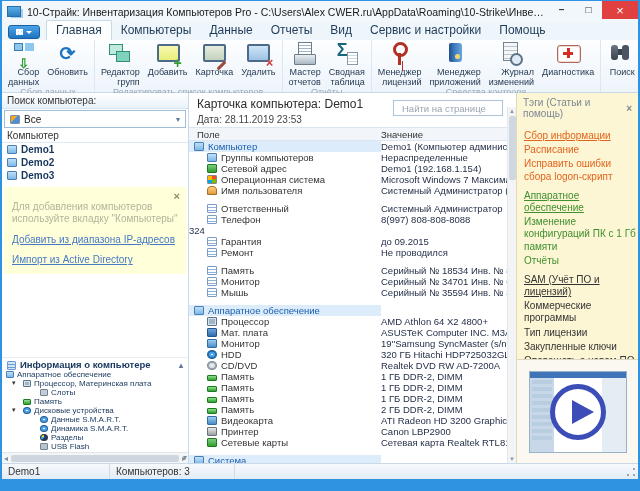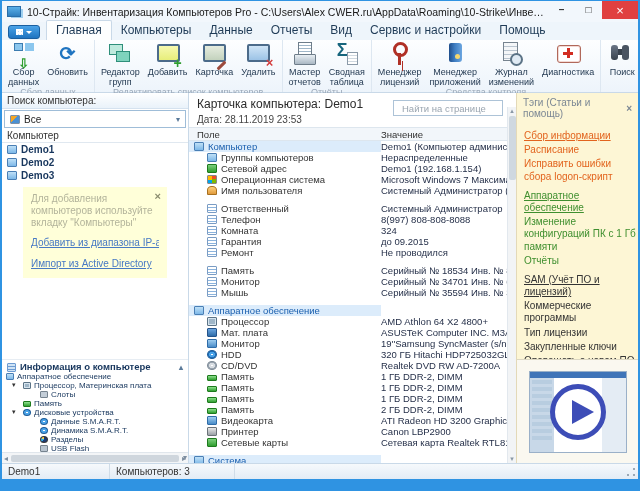--- a/index.html
+++ b/index.html
@@ -25,21 +25,21 @@
   .appbtn .grid{width:7px;height:6px;background:repeating-linear-gradient(90deg,#fff 0 2px,transparent 2px 3px),repeating-linear-gradient(#fff 0 2px,transparent 2px 3px);background-color:#bcd9f2;}
   .appbtn .car{width:0;height:0;border-left:3px solid transparent;border-right:3px solid transparent;border-top:3px solid #fff;}
   .tabs{display:flex;height:100%;align-items:flex-end;}
   .tab{padding:2px 9px 3px;font-size:12px;color:#1f3b57;white-space:nowrap;}
   .tab.active{background:#fdfefe;border:1px solid #c9d9e8;border-bottom:none;border-radius:2px 2px 0 0;}
 
   
   .ribbon{height:53px;flex:none;display:flex;background:linear-gradient(#fdfeff,#edf4fb);border-bottom:1px solid #c9d9e8;}
   .rgroup{display:flex;flex-direction:column;border-right:1px solid #dde7f1;flex:none;}
   .rbtns{flex:1;display:flex;align-items:flex-start;padding:1px 2px 0;}
-  .rbtn{display:flex;flex-direction:column;align-items:center;padding:0 4px;text-align:center;}
+  .rbtn{display:flex;flex-direction:column;align-items:center;padding:0 4px;text-align:right;}
   .rlbl{font-size:9px;color:#243a52;white-space:pre-line;line-height:1.12;}
   .rlabel{height:12px;text-align:center;font-size:9px;color:#9aa8b8;line-height:11px;}
   .tico{position:relative;width:30px;height:26px;flex:none;}
   .tico.collect::before{content:"";position:absolute;left:5px;top:2px;width:7px;height:6px;background:#8cc7ee;border:1px solid #3c7cb0;box-shadow:11px 0 0 #8cc7ee;}
   .tico.collect::after{content:"⇩";position:absolute;left:0;right:0;bottom:-4px;text-align:center;font-size:13px;color:#2f9e2f;font-weight:bold;}
   .tico.refresh::before{content:"⟳";position:absolute;inset:0;text-align:center;font-size:19px;line-height:25px;color:#1f74c0;font-weight:bold;}
   .tico.groups::before{content:"";position:absolute;left:4px;top:3px;width:12px;height:9px;background:#bfeadd;border:1px solid #2f8f7a;}
   .tico.groups::after{content:"";position:absolute;left:11px;top:10px;width:12px;height:9px;background:#7fd3bd;border:1px solid #2f8f7a;}
   .tico.addpc::before,.tico.card::before,.tico.delpc::before{content:"";position:absolute;left:4px;top:3px;width:19px;height:14px;border:2px solid #4c6b8a;border-radius:2px;}
   .tico.addpc::before{background:linear-gradient(#f6f9b0,#e7ee7a);}
@@ -71,21 +71,21 @@
   .lp-search{height:16px;flex:none;padding:2px 5px;background:linear-gradient(#fff,#e9f2fa);border-bottom:1px solid #d5e2ef;color:#333;font-size:10px;}
   .lp-filter{height:18px;flex:none;margin:1px 2px;border:1px solid #9fbdd8;background:#fff;display:flex;align-items:center;padding:0 5px;font-size:10px;color:#222;}
   .ico{display:inline-block;width:10px;height:9px;margin-right:4px;flex:none;position:relative;border-radius:1px;}
   .ico.netree{background:linear-gradient(135deg,#f5a623 45%,#4a90d2 45%);border:1px solid #7a90a8;}
   .chev{margin-left:auto;color:#5a7a9a;font-size:8px;}
   .chev::before{content:"▾";}
   .chev.up::before{content:"▴";}
   .lp-colhead{height:14px;flex:none;padding:1px 5px;border-bottom:1px solid #e0e8f0;color:#333;font-size:10px;}
   .lp-list{flex:none;}
   .lp-item{height:13px;display:flex;align-items:center;padding:0 5px;color:#17365d;font-weight:bold;font-size:10px;}
-  .tip{flex:none;margin:5px 21px 0;background:#ffffd9;padding:6px 8px 8px;position:relative;color:#b3b49b;font-size:10px;line-height:1.18;}
+  .tip{flex:none;margin:5px 2px 0;background:#ffffd9;padding:14px 8px 8px;position:relative;color:#b3b49b;font-size:10px;line-height:1.18;}
   .tip-close{position:absolute;top:3px;right:6px;color:#8b8d6f;font-weight:bold;font-size:11px;}
   .tip-close::before{content:"×";}
   .tip-link{display:block;margin-top:9px;color:#4779c4;text-decoration:underline;font-size:10px;white-space:nowrap;overflow:hidden;}
   .lp-spacer{flex:1;}
   .treehead{height:13px;flex:none;display:flex;align-items:flex-end;padding:0 5px;color:#17365d;font-weight:bold;font-size:9.5px;border-top:1px solid #e7edf3;}
   .ico.info{background:repeating-linear-gradient(#cfe3f5 0 2px,#6d9bd1 2px 3px);border:1px solid #6d9bd1;width:9px;height:9px;}
   .tree{flex:1;overflow:hidden;position:relative;}
   .titem{height:9px;display:flex;align-items:center;color:#17365d;font-size:8px;white-space:nowrap;position:relative;}
   .titem .ico{width:8px;height:7px;margin-right:3px;}
   .titem.lvl0{padding-left:4px;}
@@ -437,24 +437,20 @@
             <span class="cvalue">Системный Администратор</span>
           </div>
           <div class="crow">
             <span class="cfield">
               <span class="ico list"></span>
               <span>Телефон</span>
             </span>
             <span class="cvalue">8(997) 808-808-8088</span>
           </div>
           <div class="crow">
-            <span class="cfield">
-              <span class="ico list"></span>
-              <span>Комната</span>
-            </span>
             <span class="cvalue">324</span>
           </div>
           <div class="crow">
             <span class="cfield">
               <span class="ico list"></span>
               <span>Гарантия</span>
             </span>
             <span class="cvalue">до 09.2015</span>
           </div>
           <div class="crow">

